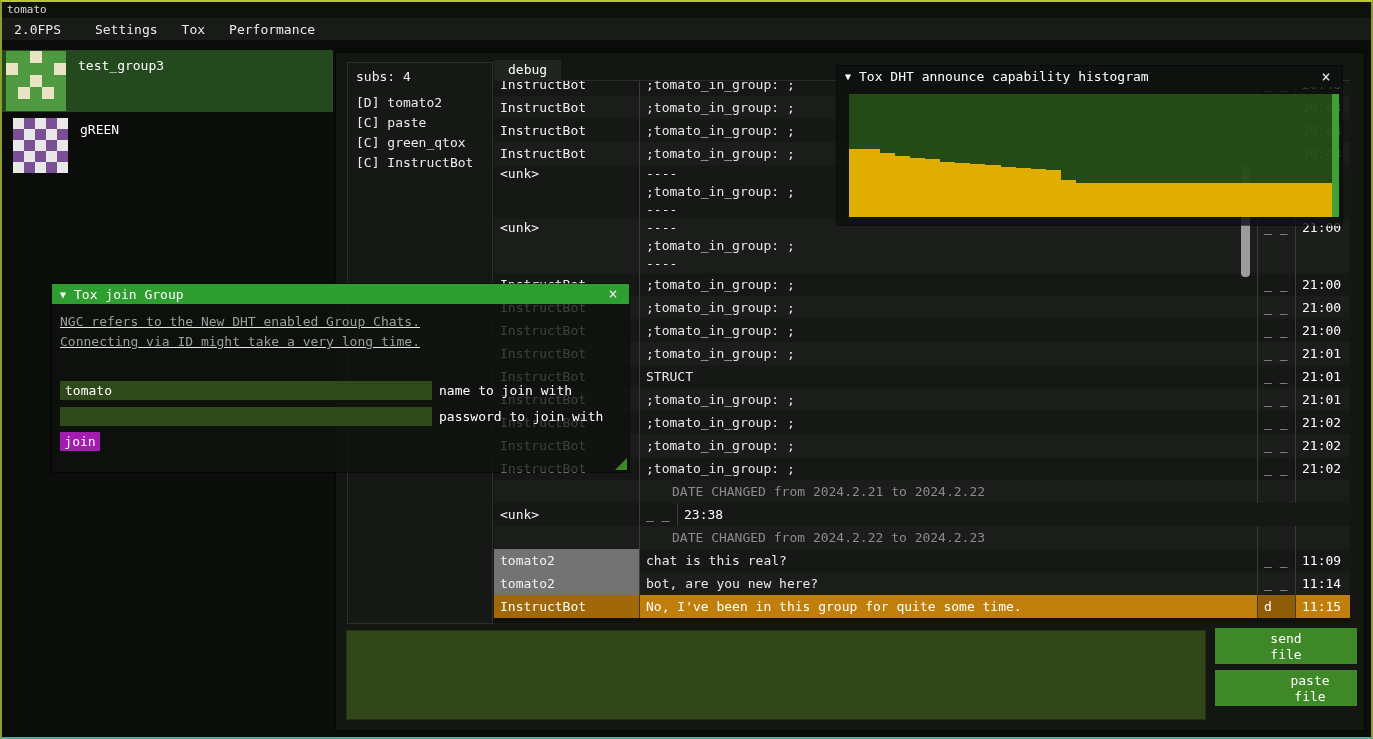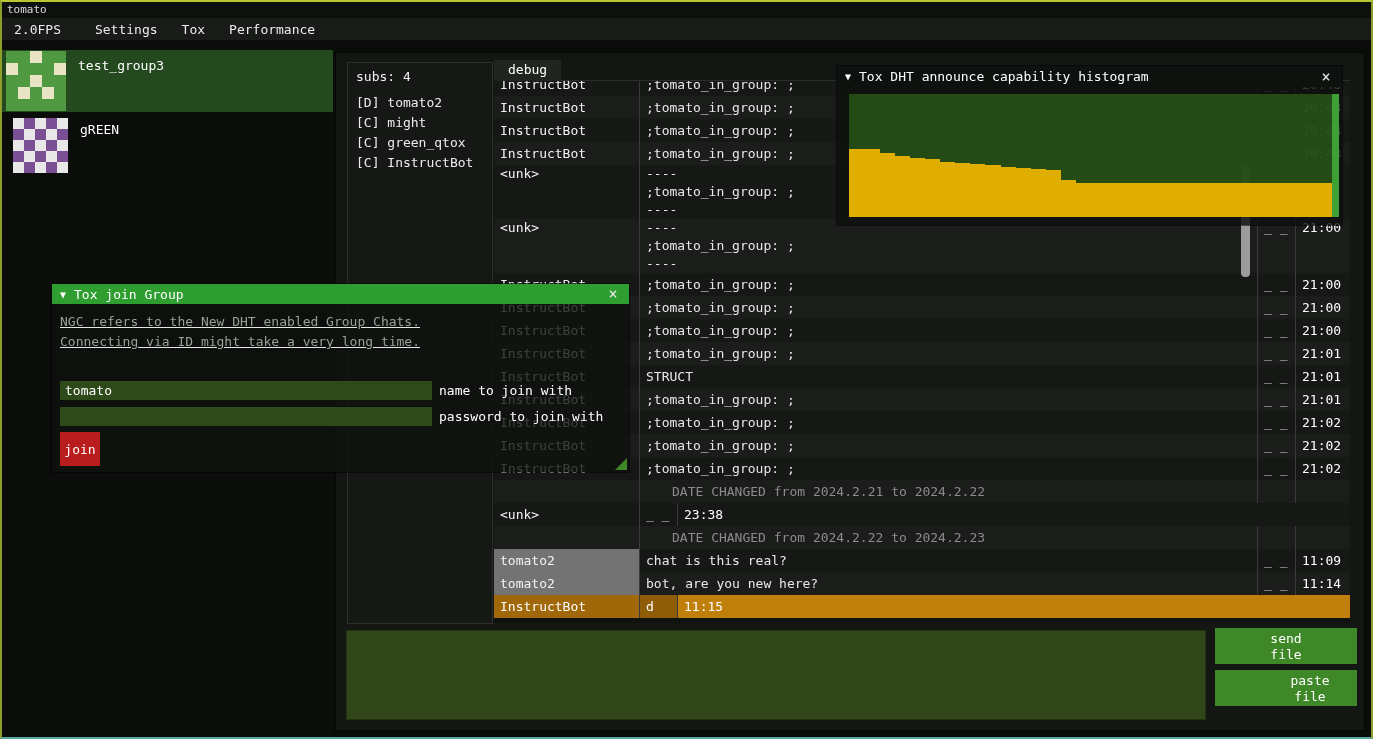--- a/index.html
+++ b/index.html
@@ -50,21 +50,21 @@
   .win-body{position:absolute;left:0;right:0;top:20px;bottom:0;text-decoration:underline;}
   .join-window{left:50px;top:282px;width:577px;height:188px;z-index:20;}
   .join-window .win-titlebar{background:#2f9e30;}
   .join-window .win-body{background:rgba(14,17,14,.8);}
   .join-desc{color:#9aa09a;padding:0 8px;line-height:20px;}
   .join-desc.first{margin-top:8px;}
   .field-row{position:absolute;left:8px;height:19px;display:flex;align-items:center;}
   .fr1{top:51px;} .fr2{top:77px;} .fr3{top:103px;}
   .green-input{width:372px;height:19px;background:#2e4a1b;border:none;outline:none;color:#fff;font:inherit;padding:0 5px;}
   .field-label{margin-left:7px;color:#fff;white-space:nowrap;}
-  .join-btn{position:absolute;left:8px;top:128px;width:40px;height:34px;background:#b91c1c;border:none;color:#fff;font:inherit;line-height:19px;text-align:center;padding:0;cursor:pointer;}
+  .join-btn{position:absolute;left:8px;top:128px;width:40px;height:19px;background:#a21caf;border:none;color:#fff;font:inherit;line-height:19px;text-align:center;padding:0;cursor:pointer;}
   .resize-grip{position:absolute;right:2px;bottom:2px;width:0;height:0;border-left:12px solid transparent;border-bottom:12px solid #3e8828;}
   .hist-window{left:835px;top:64px;width:505px;height:159px;z-index:15;}
   .hist-window .win-titlebar{background:#0e120e;height:21px;}
   .hist-window .win-body{top:21px;background:rgba(13,16,13,.82);}
   .hist-plot{position:absolute;left:12px;top:7px;width:483px;height:123px;background:rgba(42,88,25,.82);}
   .hist-plot svg{display:block;shape-rendering:crispEdges;}
   .hist-strip{position:absolute;left:495px;top:7px;width:7px;height:123px;background:#3fa035;}
 </style>
 </head>
 <body>
@@ -144,21 +144,21 @@
         <div class="contact-name" data-name="contact-name">gREEN</div>
       </div>
     </div>
 
   <div class="group-window" data-name="group-chat-window">
 
     <div class="subs-panel" data-name="members-panel">
       <div class="subs-label" data-name="subs-count">subs: 4</div>
       <div id="members" data-name="member-list">
           <div class="member" data-name="member-tomato2">[D] tomato2</div>
-          <div class="member" data-name="member-potato">[C] might</div>
+          <div class="member" data-name="member-potato">[C] paste</div>
           <div class="member" data-name="member-green_qtox">[C] green_qtox</div>
           <div class="member" data-name="member-InstructBot">[C] InstructBot</div>
         </div>
     </div>
 
     <div class="tabbar" data-name="tab-bar">
       <div class="tab" data-name="tab-debug">debug</div>
     </div>
 
     <div class="chat-area" data-name="chat-log">
@@ -281,20 +281,21 @@
             <div class="cell time-cell" data-name="time-cell">11:09</div>
           </div>
           <div class="msg-row alt" data-name="message-row">
             <div class="cell name-cell self" data-name="name-cell">tomato2</div>
             <div class="cell message-cell" data-name="message-cell">bot, are you new here?</div>
             <div class="cell status-cell" data-name="status-cell">_ _</div>
             <div class="cell time-cell" data-name="time-cell">11:14</div>
           </div>
           <div class="msg-row hl" data-name="message-row">
             <div class="cell name-cell" data-name="name-cell">InstructBot</div>
+            <div class="cell message-cell" data-name="message-cell">No, I've been in this group for quite some time.</div>
             <div class="cell status-cell" data-name="status-cell">d</div>
             <div class="cell time-cell" data-name="time-cell">11:15</div>
           </div>
         </div>
     </div>
 
     <div class="chat-scrollbar" data-name="chat-scrollbar"></div>
 
     <textarea class="msg-input" data-name="message-input" style=""></textarea>
     <button class="file-btn send" data-name="send-file-button">send

